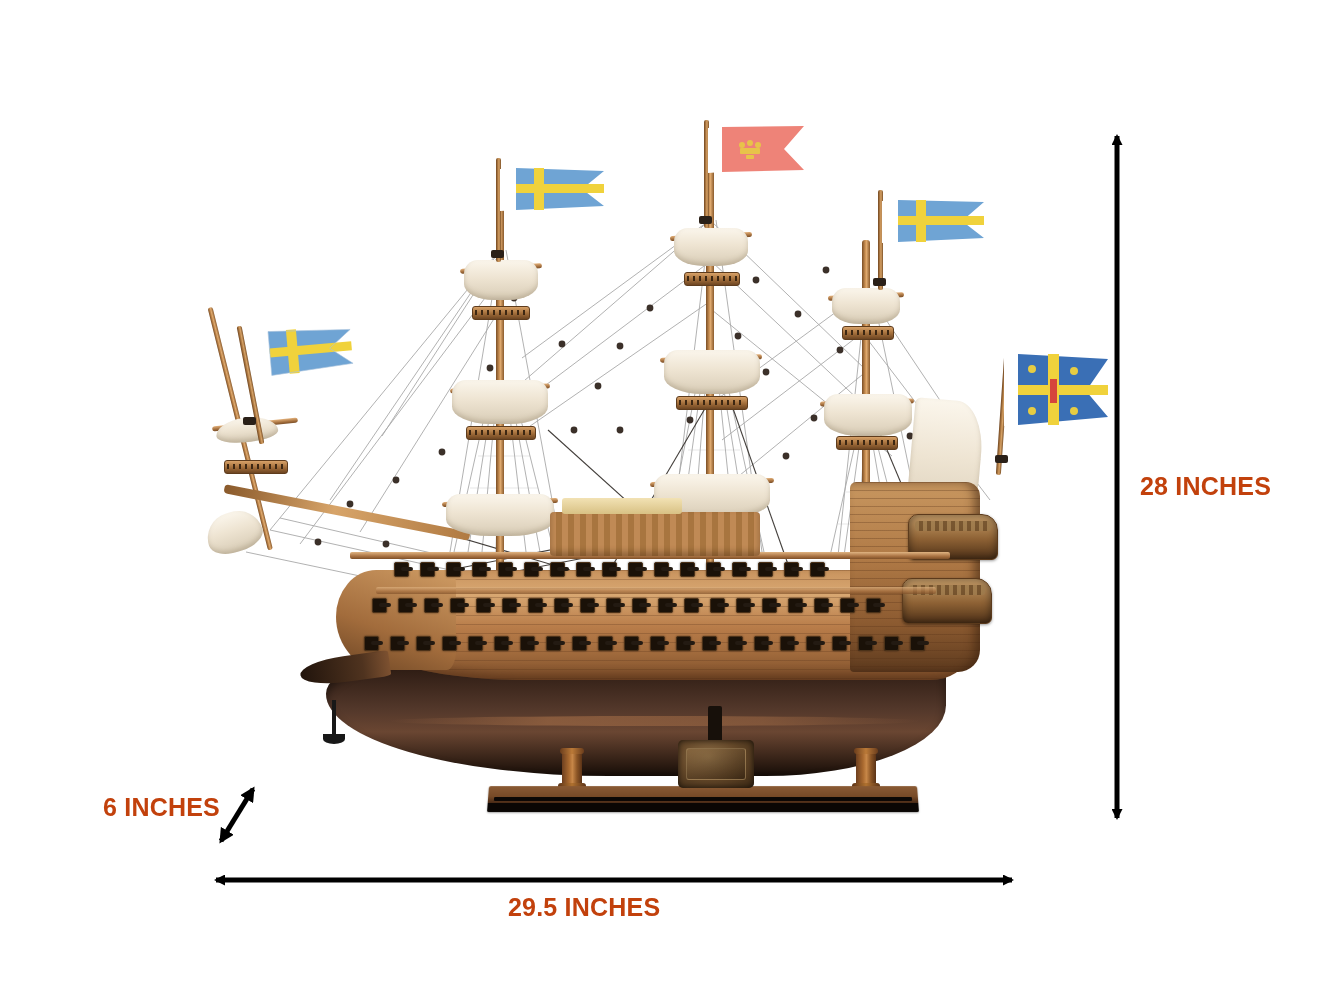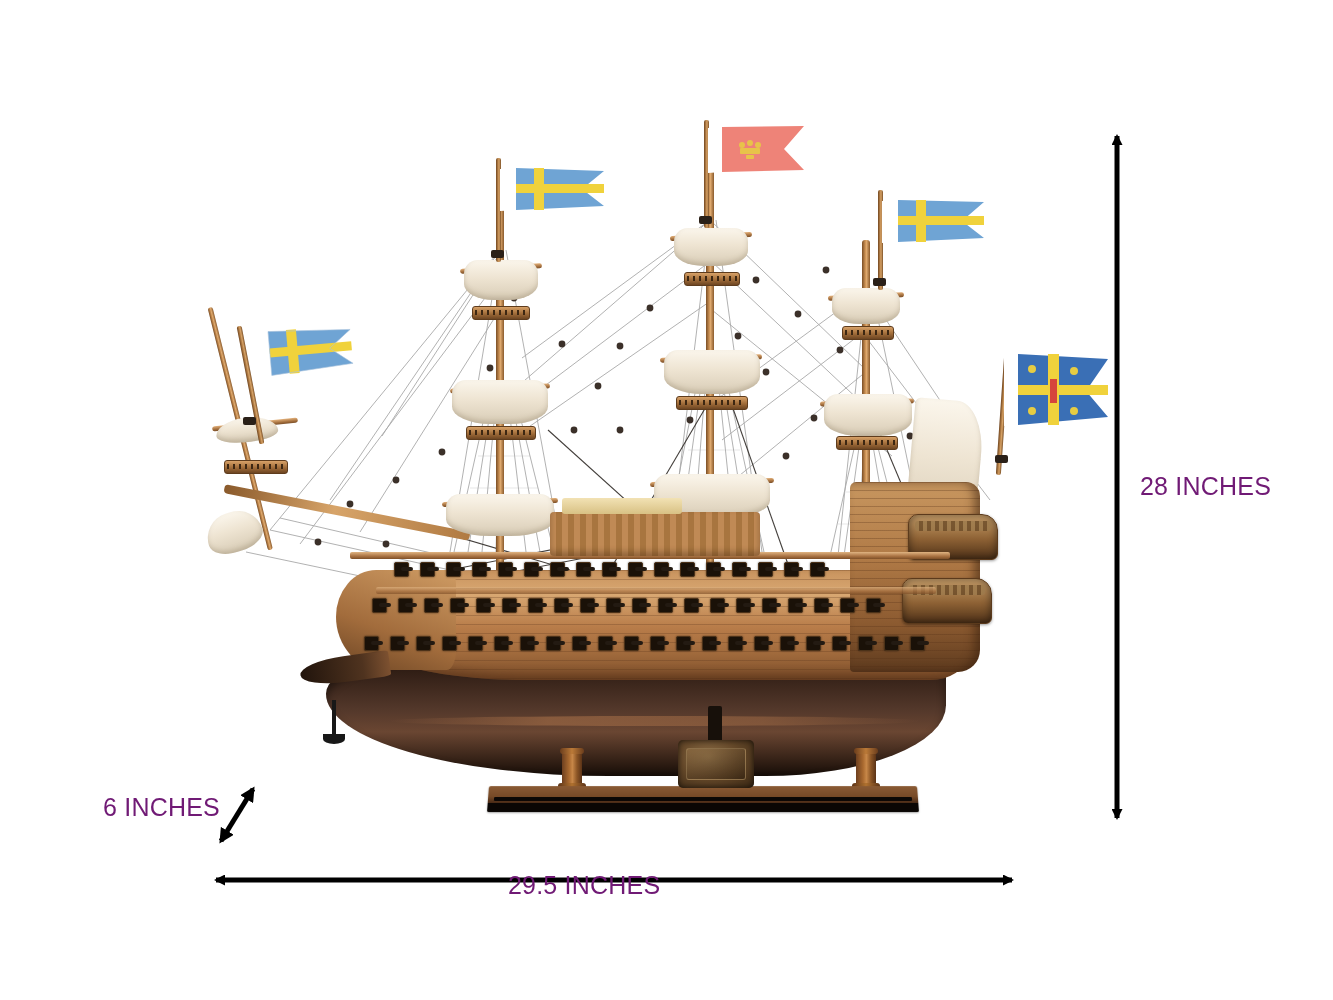--- a/index.html
+++ b/index.html
@@ -8,27 +8,27 @@
     width:1333px;height:1000px;position:relative;overflow:hidden;
     font-family:"Liberation Sans","DejaVu Sans",sans-serif;
     background:#ffffff;
   }
   #stage{position:absolute;inset:0;}
 
   
   .dim-label{
     position:absolute;
     font-family:"Liberation Sans","DejaVu Sans",sans-serif;
-    font-weight:normal;
-    color:#701a75;
+    font-weight:bold;
+    color:#c2410c;
     white-space:nowrap;
     letter-spacing:0.2px;
   }
   #label-height{left:1140px;top:472px;font-size:25px;}
-  #label-width{left:508px;top:871px;font-size:25px;}
+  #label-width{left:508px;top:893px;font-size:25px;}
   #label-depth{left:103px;top:793px;font-size:25px;}
 
   svg.overlay{position:absolute;left:0;top:0;width:1333px;height:1000px;pointer-events:none;}
 
   
   #ship{position:absolute;left:150px;top:100px;width:920px;height:760px;}
   .abs{position:absolute;}
 
   
   .stand-board{

